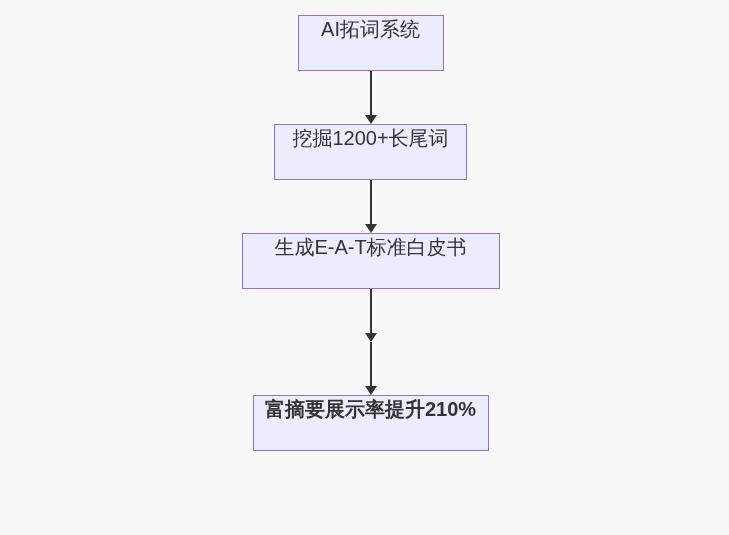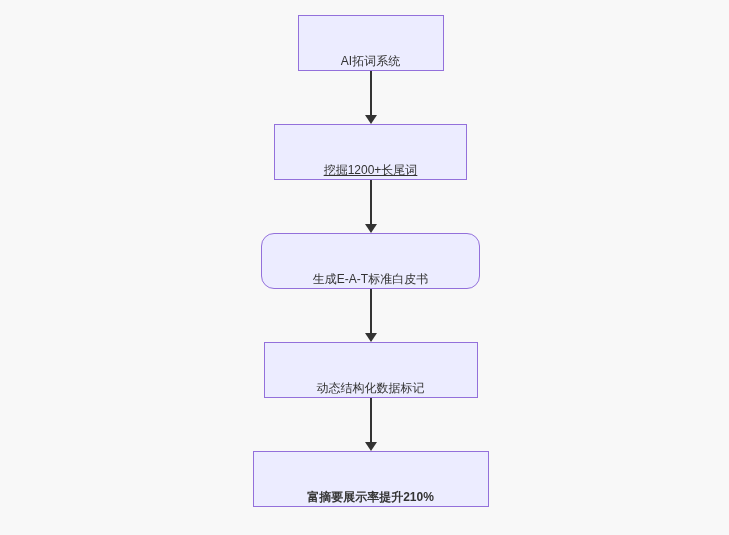--- a/index.html
+++ b/index.html
@@ -31,29 +31,29 @@
     display: flex;
     flex-direction: column;
     align-items: center;
   }
   .node {
     box-sizing: border-box;
     height: 56px;
     background: var(--node-fill);
     border: 1.5px solid var(--node-border);
     display: flex;
-    align-items: flex-end;
+    align-items: flex-start;
     justify-content: center;
-    font-size: 12px;
+    font-size: 20px;
     color: var(--text);
     white-space: nowrap;
   }
   .node.w1 { width: 146px; }
-  .node.w2 { width: 193px; text-decoration: underline; }
-  .node.w3 { width: 219px; border-radius: 13px; }
+  .node.w2 { width: 193px; }
+  .node.w3 { width: 258px; }
   .node.w4 { width: 214px; }
   .node.w5 { width: 236px; font-weight: bold; }
   .edge {
     position: relative;
     height: 53px;
     width: 14px;
     display: flex;
     justify-content: center;
   }
   .edge .line {
@@ -99,23 +99,20 @@
 
     <div class="node w3">
       <span>生成E-A-T标准白皮书</span>
     </div>
 
     <div class="edge">
       <div class="line"></div>
       <div class="head"></div>
     </div>
 
-    <div class="node w4">
-      <span>动态结构化数据标记</span>
-    </div>
 
     <div class="edge">
       <div class="line"></div>
       <div class="head"></div>
     </div>
 
     <div class="node w5">
       <span>富摘要展示率提升210%</span>
     </div>
 

